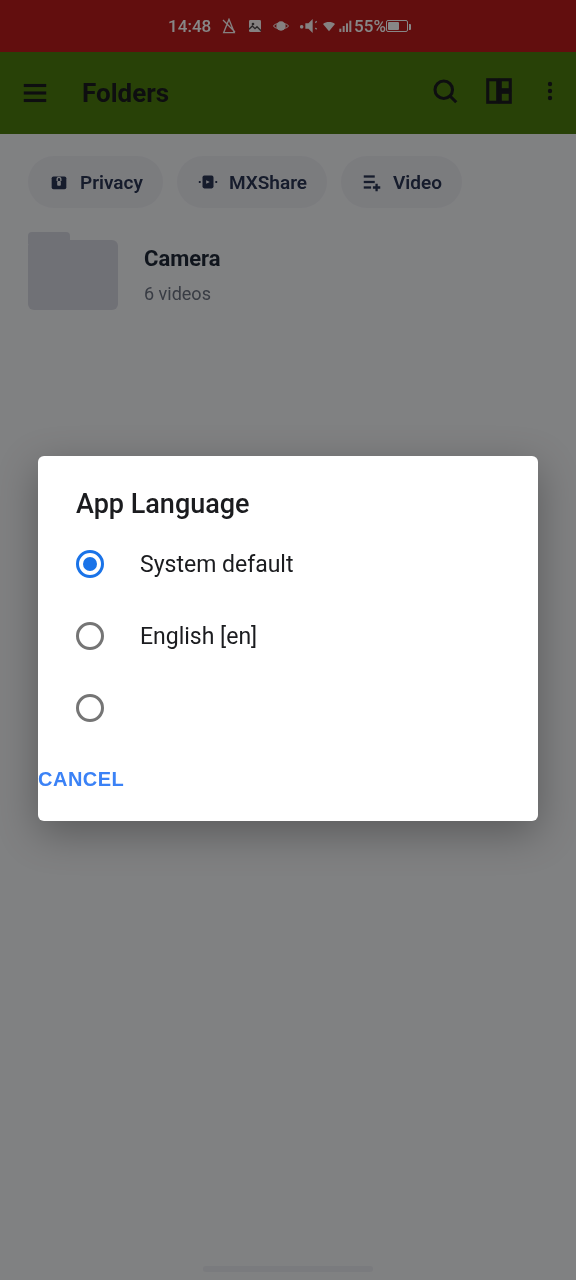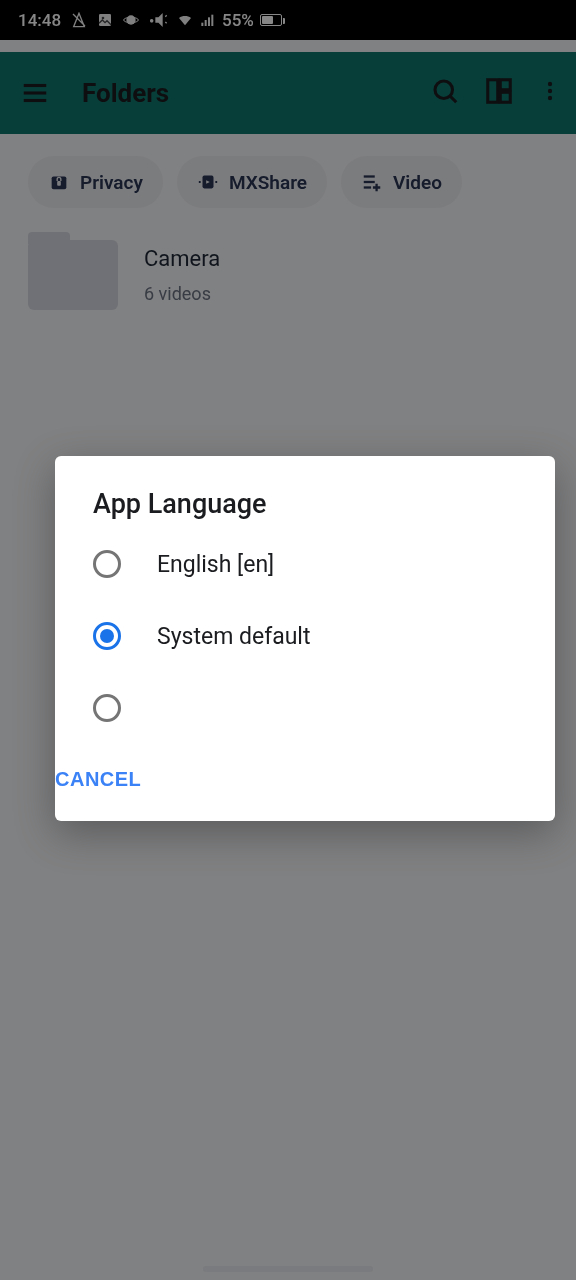--- a/index.html
+++ b/index.html
@@ -5,40 +5,39 @@
   * { margin: 0; padding: 0; box-sizing: border-box; }
   body {
     width: 576px;
     height: 1280px;
     font-family: Roboto, -apple-system, sans-serif;
     background: #f2f3f6;
     position: relative;
     overflow: hidden;
   }
   .status-bar {
-    height: 40px;
-    background: #000000;
+    height: 52px;
+    background: #b91c1c;
     color: #fff;
     display: flex;
     align-items: center;
-    justify-content: flex-start;
+    justify-content: center;
     padding: 0 18px;
     font-size: 17px;
     font-weight: 500;
   }
   .status-left { display: flex; align-items: center; gap: 10px; }
-  .status-right { display: flex; align-items: center; gap: 6px; }
+  .status-right { display: flex; align-items: center; }
   .status-icon { opacity: 0.95; display:inline-flex; }
   .app-bar {
     height: 82px;
-    background: #0f766e;
+    background: #4d7c0f;
     display: flex;
     align-items: center;
     padding: 0 14px;
-    margin-top: 12px;
   }
   .hamburger { width: 42px; display:flex; align-items:center; justify-content:center; }
   .app-title { font-size: 26px; font-weight: 700; color: #1b1c1f; margin-left: 26px; flex: 1; }
   .app-actions { display: flex; gap: 24px; align-items: center; }
   .chips-row {
     display: flex;
     gap: 14px;
     padding: 22px 0 10px 28px;
     overflow: hidden;
   }
@@ -69,31 +68,31 @@
     position: relative;
   }
   .folder-thumb::before {
     content: "";
     position: absolute;
     top: -8px; left: 0;
     width: 42px; height: 12px;
     background: #d4d6df;
     border-radius: 4px 4px 0 0;
   }
-  .folder-name { font-size: 22px; font-weight: 400; color: #1f2937; }
+  .folder-name { font-size: 22px; font-weight: 700; color: #1f2937; }
   .folder-sub { font-size: 18px; color: #6b7280; margin-top: 12px; }
   .overlay {
     position: absolute;
     inset: 0;
     background: rgba(0,0,0,0.47);
   }
   .dialog {
     position: absolute;
     top: 456px;
-    left: 55px;
+    left: 38px;
     width: 500px;
     background: #fff;
     border-radius: 6px;
     box-shadow: 0 12px 40px rgba(0,0,0,0.3);
     padding: 32px 0 10px 0;
   }
   .dialog-title {
     font-size: 27px;
     font-weight: 500;
     color: #1b1c1f;
@@ -291,26 +290,26 @@
     <div class="folder-sub">6 videos</div>
   </div>
 </div>
 
 <div class="overlay"></div>
 
 <div class="dialog">
   <div class="dialog-title">App Language</div>
   <div id="radio-list">
       <div class="radio-row">
+        <div class="radio selected"></div>
+        <div class="radio-label">System default</div>
+      </div>
+      <div class="radio-row">
         <div class="radio"></div>
         <div class="radio-label">English [en]</div>
-      </div>
-      <div class="radio-row">
-        <div class="radio selected"></div>
-        <div class="radio-label">System default</div>
       </div>
       <div class="radio-row">
         <div class="radio"></div>
       </div>
     </div>
   <div class="dialog-actions">
     <button class="dialog-btn">CANCEL</button>
   </div>
 </div>
 

